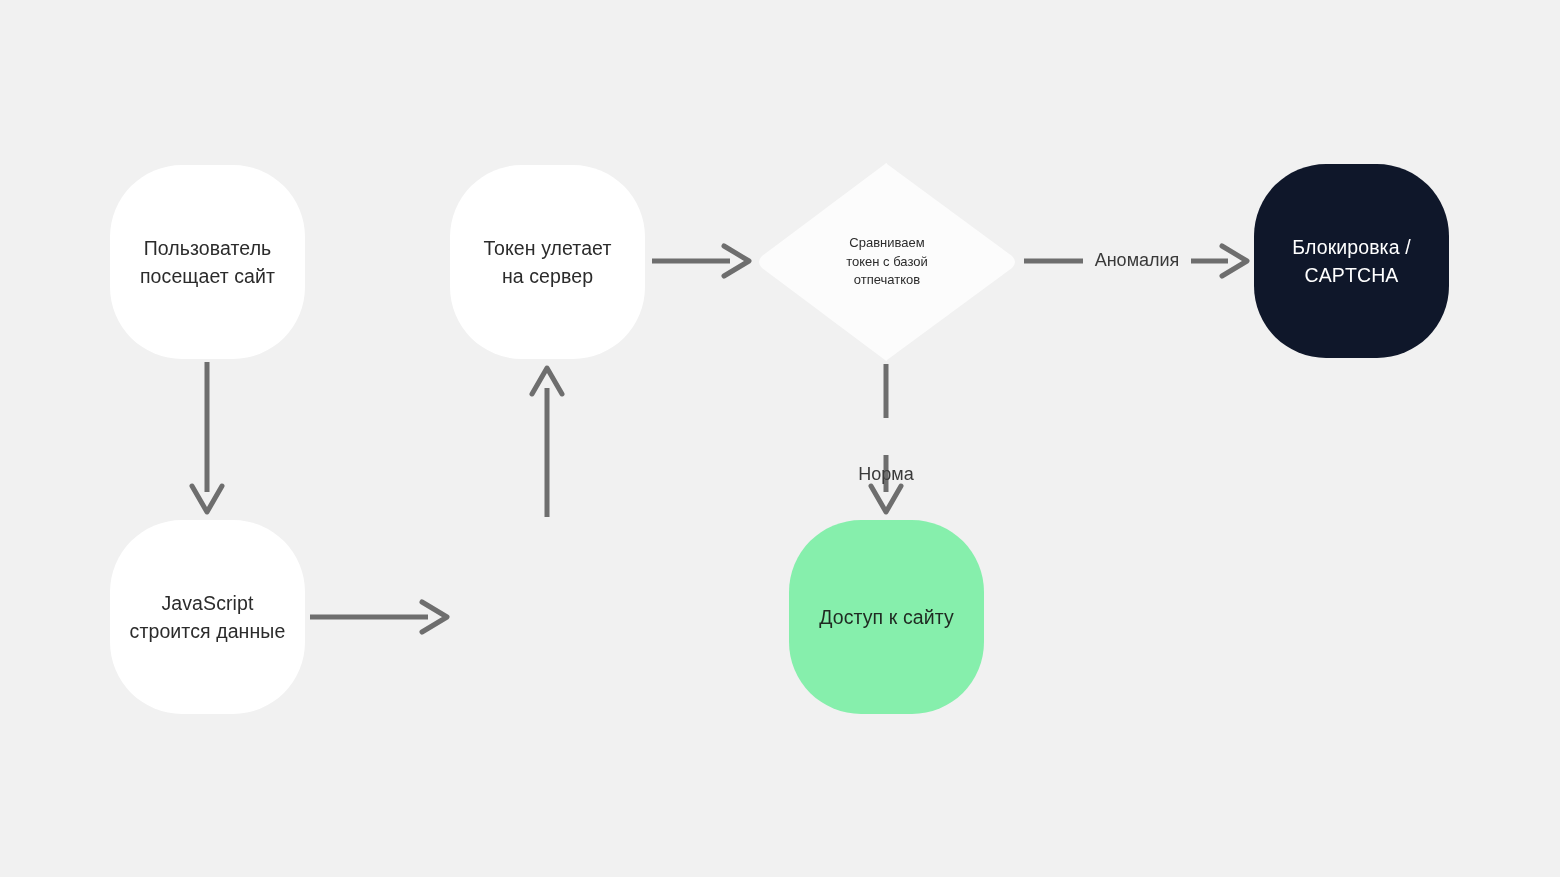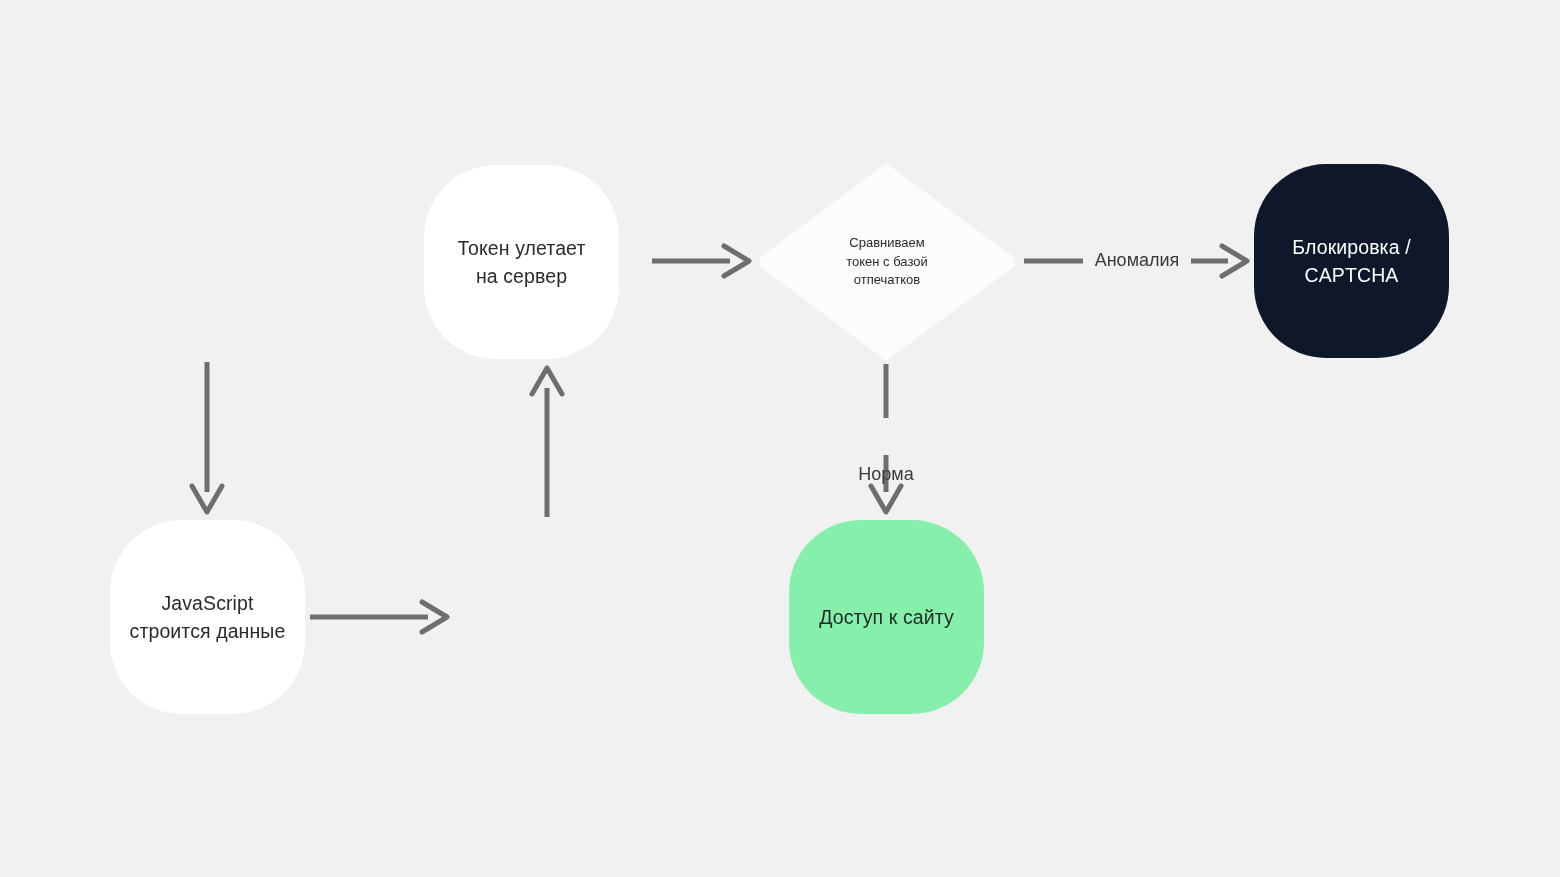--- a/index.html
+++ b/index.html
@@ -123,28 +123,32 @@
 
       <g>
         <line x1="886" y1="364" x2="886" y2="418"></line>
         <line x1="886" y1="455" x2="886" y2="492"></line>
         <polyline points="871,486 886,512 901,486" stroke-linecap="round" stroke-linejoin="round"></polyline>
       </g>
 
     </g>
   </svg>
 
+  <div class="node node-rounded node-white" style="left:110px; top:165px; width:195px; height:194px;">
+    <span class="node-label">Пользователь
+посещает сайт</span>
+  </div>
 
   <div class="node node-rounded node-white" style="left:110px; top:520px; width:195px; height:194px;">
     <span class="node-label">JavaScript
 строится данные</span>
   </div>
 
 
-  <div class="node node-rounded node-white" style="left:424px; top:165px; width:195px; height:194px;">
+  <div class="node node-rounded node-white" style="left:450px; top:165px; width:195px; height:194px;">
     <span class="node-label">Токен улетает
 на сервер</span>
   </div>
 
   <div class="node-diamond" style="left:756px; top:162px; width:262px; height:200px;">
     <svg class="diamond-shape" viewBox="0 0 262 200" xmlns="http://www.w3.org/2000/svg">
       <path d="M131 2 L256 94 Q262 100 256 106 L131 198 Q131 200 129 198 L6 106 Q0 100 6 94 L129 2 Q131 0 131 2 Z" fill="#fcfcfc"></path>
     </svg>
     <span class="diamond-label">Сравниваем
 токен с базой

